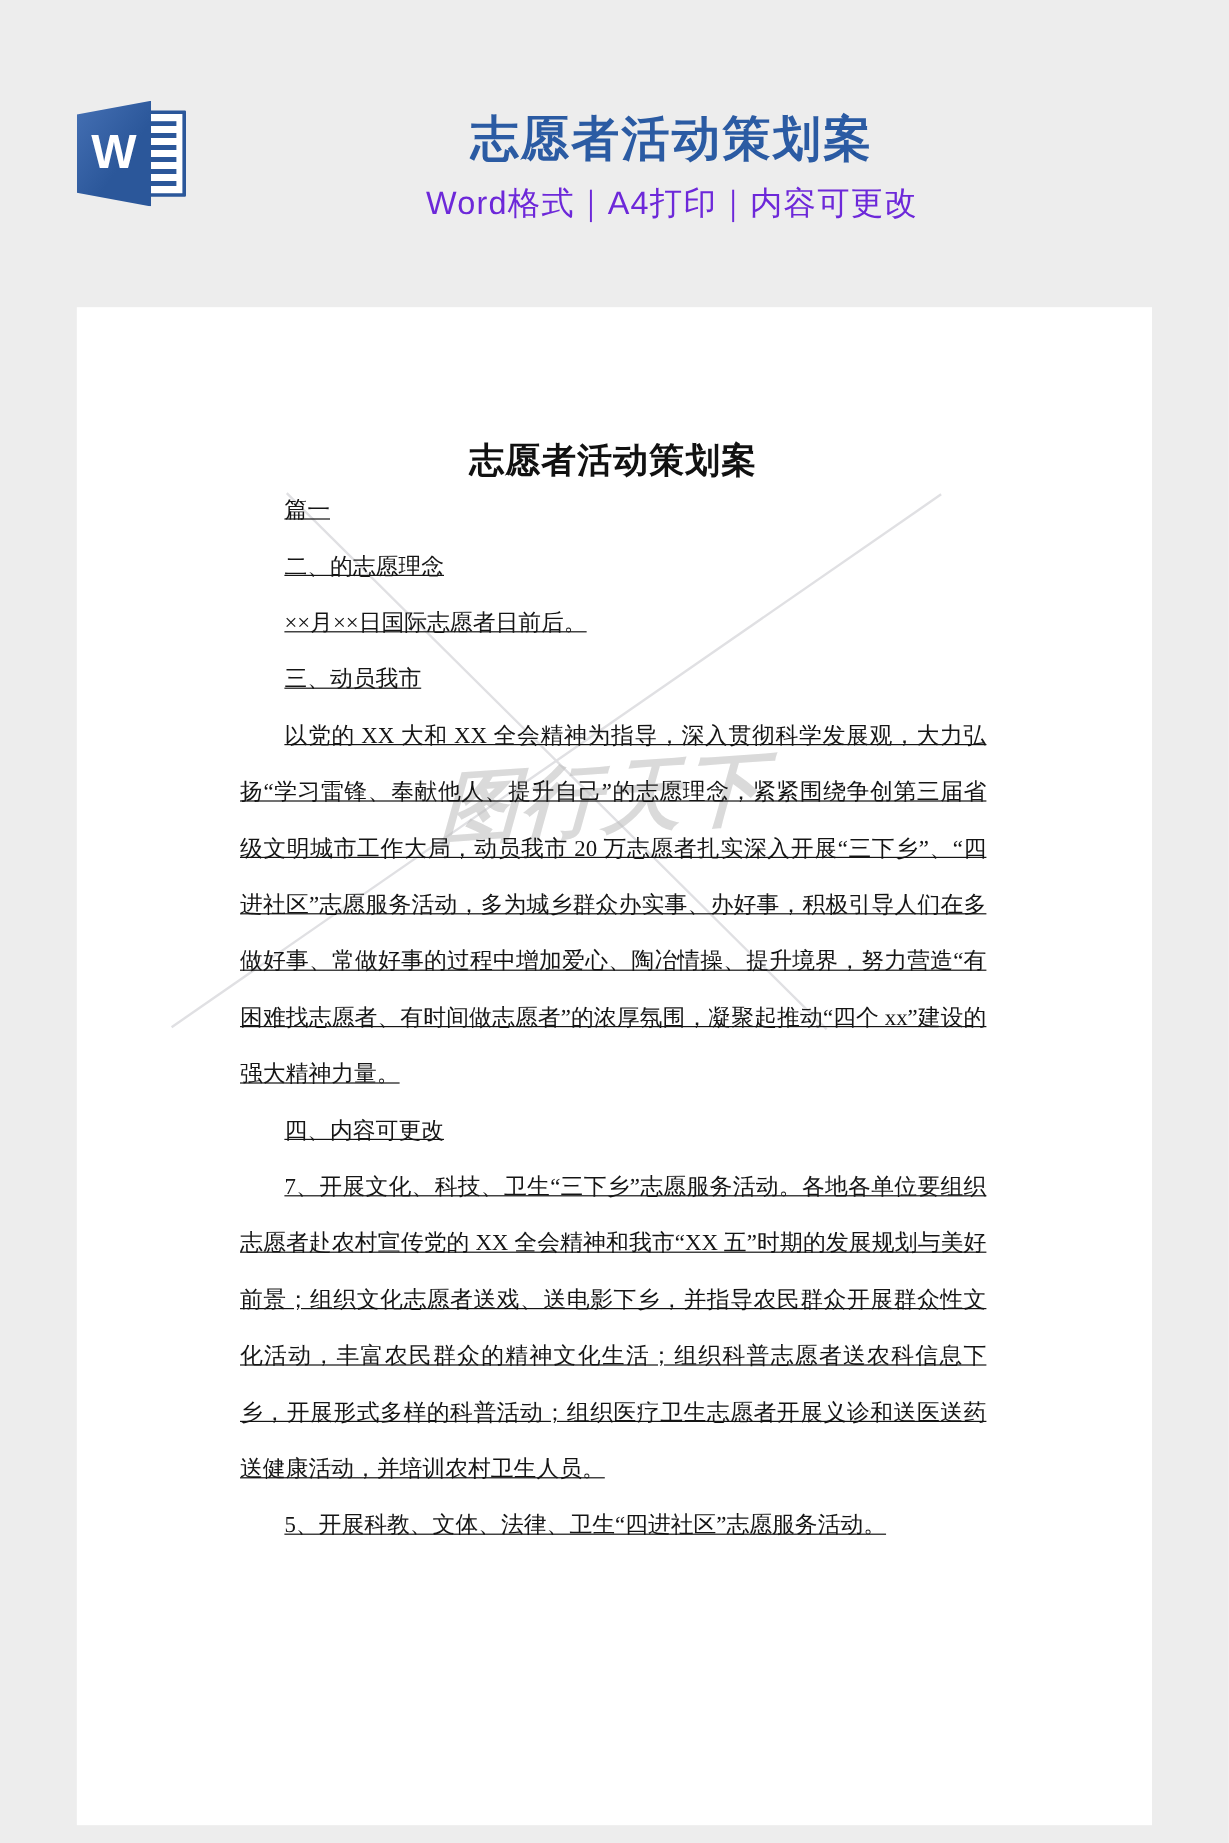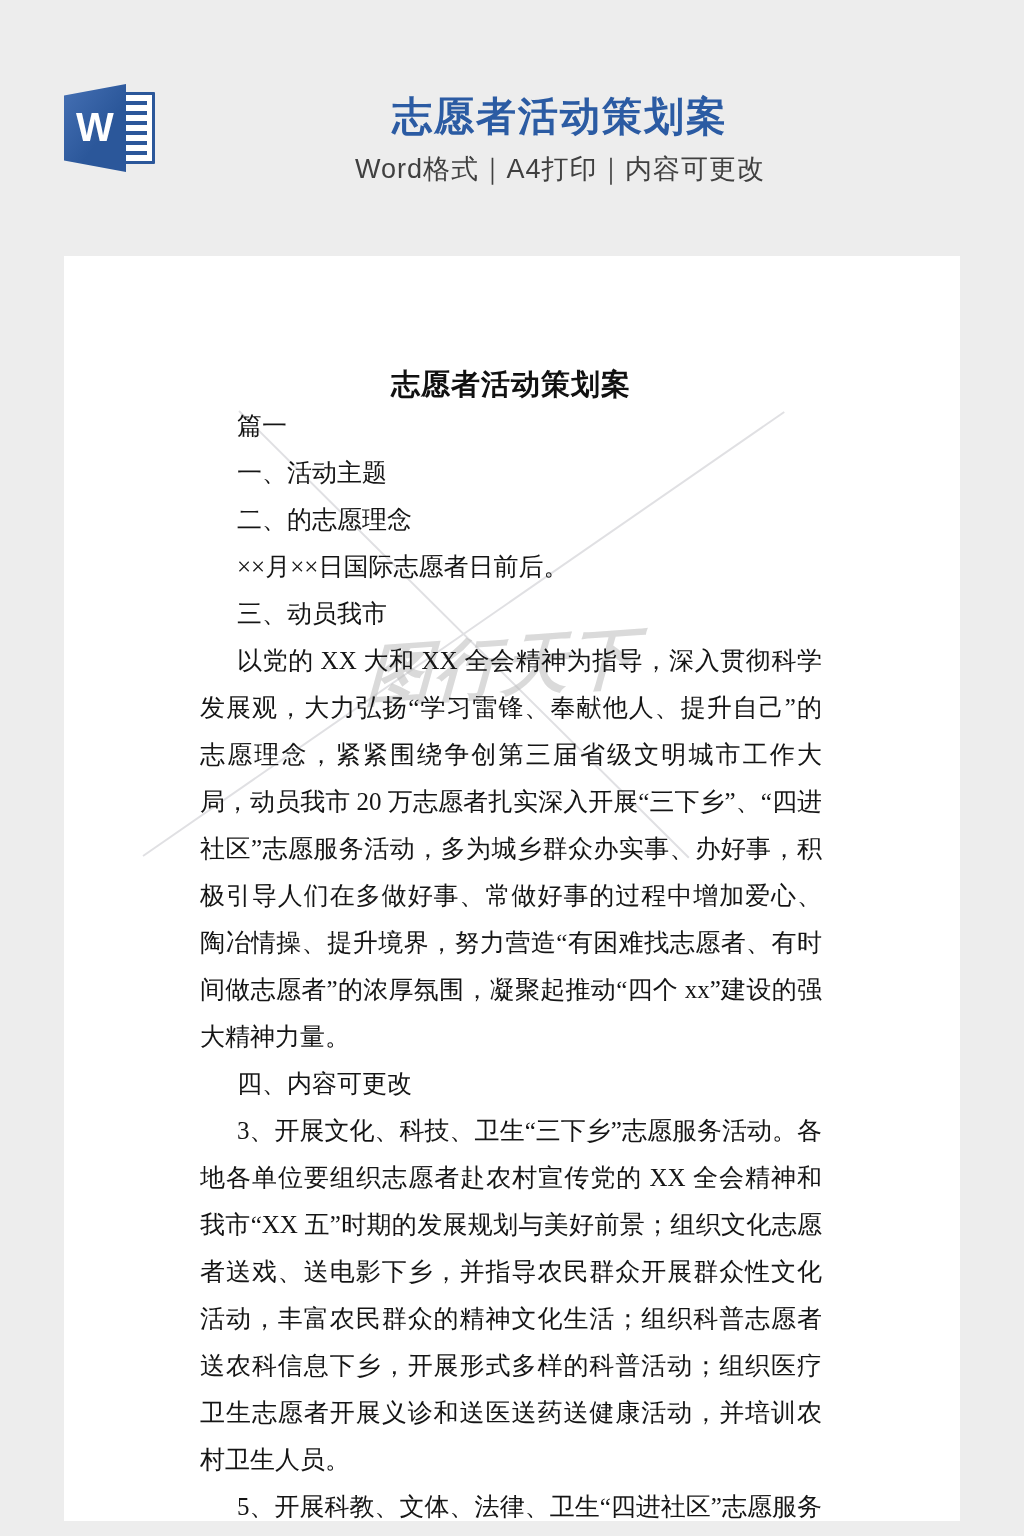--- a/index.html
+++ b/index.html
@@ -30,21 +30,21 @@
     clip-path:polygon(0 13%,100% 0,100% 100%,0 87%);
     display:flex; align-items:center; justify-content:center;
   }
   .icon-letter { color:#ffffff; font-size:40px; font-weight:bold; line-height:1; transform:translateY(-1px); }
 
   .header-text { position:absolute; left:96px; right:0; top:94px; text-align:center; }
   .header-title {
     color:#2b5ba3; font-size:40px; font-weight:bold; letter-spacing:2px; line-height:1.1;
   }
   .header-subtitle {
-    margin-top:17px; color:#404040; font-size:27px; letter-spacing:1px; line-height:1.1;
+    margin-top:17px; color:#6d28d9; font-size:27px; letter-spacing:1px; line-height:1.1;
   }
 
   
   .page {
     position:absolute; left:64px; top:256px; width:896px; height:1265px;
     background:#ffffff; overflow:hidden;
   }
 
   
   .wm-line { position:absolute; height:2px; background:#e0e0e3; transform-origin:0 50%; }
@@ -62,24 +62,25 @@
   .doc-content { position:absolute; left:136px; top:0; width:622px; }
   .doc-title {
     margin:110px 0 0 0;
     font-size:29px; font-weight:bold; color:#111111;
     text-align:center; letter-spacing:1px; line-height:36px;
     font-family:"Liberation Sans","DejaVu Sans",sans-serif;
   }
   .paragraphs { margin:0; }
   .para {
     margin:0;
-    font-size:25px; line-height:47px; color:#151515;
+    font-size:19px; line-height:47px; color:#151515;
     text-indent:37px; text-align:justify;
     font-family:"Liberation Serif","DejaVu Serif",serif;
     word-break:break-word;
+    text-decoration:underline;
   }
 </style>
 </head>
 <body>
 
 <div class="header">
 
   <div class="word-icon">
     <div class="icon-page">
       <div class="icon-page-lines"></div>
@@ -99,24 +100,23 @@
 <div class="page">
 
   <div class="wm-line wm-line-a"></div>
   <div class="wm-line wm-line-b"></div>
   <div class="wm-logo">图行天下</div>
 
   <div class="doc-content">
     <h1 class="doc-title">志愿者活动策划案</h1>
     <div class="paragraphs">
         <p class="para">篇一</p>
-        <p class="para">一、活动主题</p>
         <p class="para">二、的志愿理念</p>
         <p class="para">××月××日国际志愿者日前后。</p>
         <p class="para">三、动员我市</p>
         <p class="para">以党的 XX 大和 XX 全会精神为指导，深入贯彻科学发展观，大力弘扬“学习雷锋、奉献他人、提升自己”的志愿理念，紧紧围绕争创第三届省级文明城市工作大局，动员我市 20 万志愿者扎实深入开展“三下乡”、“四进社区”志愿服务活动，多为城乡群众办实事、办好事，积极引导人们在多做好事、常做好事的过程中增加爱心、陶冶情操、提升境界，努力营造“有困难找志愿者、有时间做志愿者”的浓厚氛围，凝聚起推动“四个 xx”建设的强大精神力量。</p>
         <p class="para">四、内容可更改</p>
-        <p class="para">3、开展文化、科技、卫生“三下乡”志愿服务活动。各地各单位要组织志愿者赴农村宣传党的 XX 全会精神和我市“XX 五”时期的发展规划与美好前景；组织文化志愿者送戏、送电影下乡，并指导农民群众开展群众性文化活动，丰富农民群众的精神文化生活；组织科普志愿者送农科信息下乡，开展形式多样的科普活动；组织医疗卫生志愿者开展义诊和送医送药送健康活动，并培训农村卫生人员。</p>
+        <p class="para">7、开展文化、科技、卫生“三下乡”志愿服务活动。各地各单位要组织志愿者赴农村宣传党的 XX 全会精神和我市“XX 五”时期的发展规划与美好前景；组织文化志愿者送戏、送电影下乡，并指导农民群众开展群众性文化活动，丰富农民群众的精神文化生活；组织科普志愿者送农科信息下乡，开展形式多样的科普活动；组织医疗卫生志愿者开展义诊和送医送药送健康活动，并培训农村卫生人员。</p>
         <p class="para">5、开展科教、文体、法律、卫生“四进社区”志愿服务活动。</p>
       </div>
   </div>
 
 </div>
 
 </body></html>

